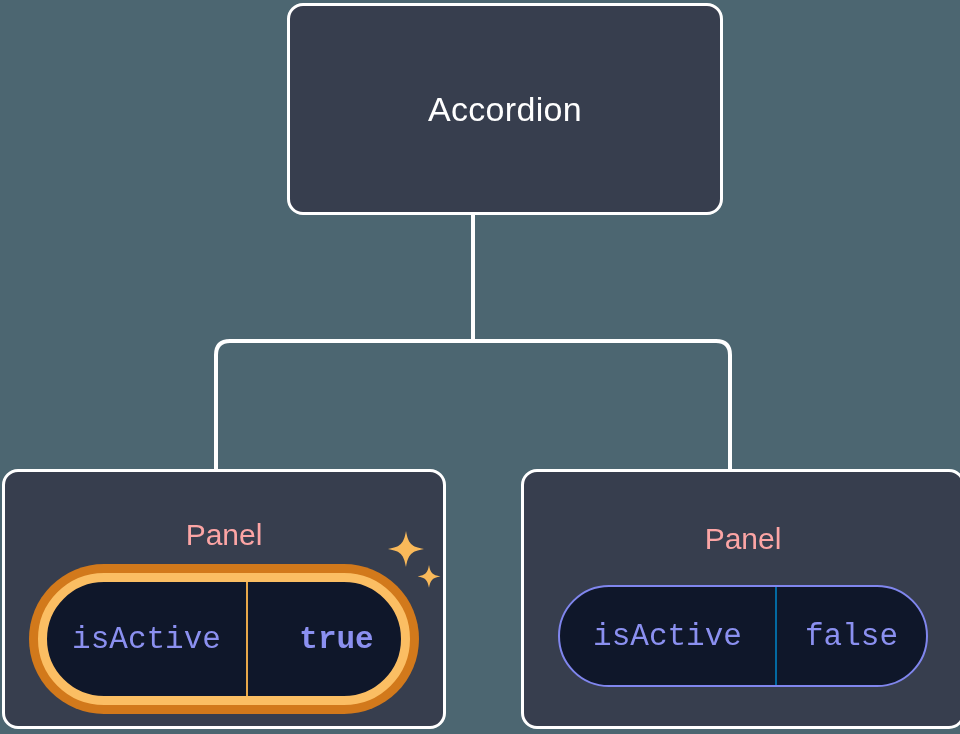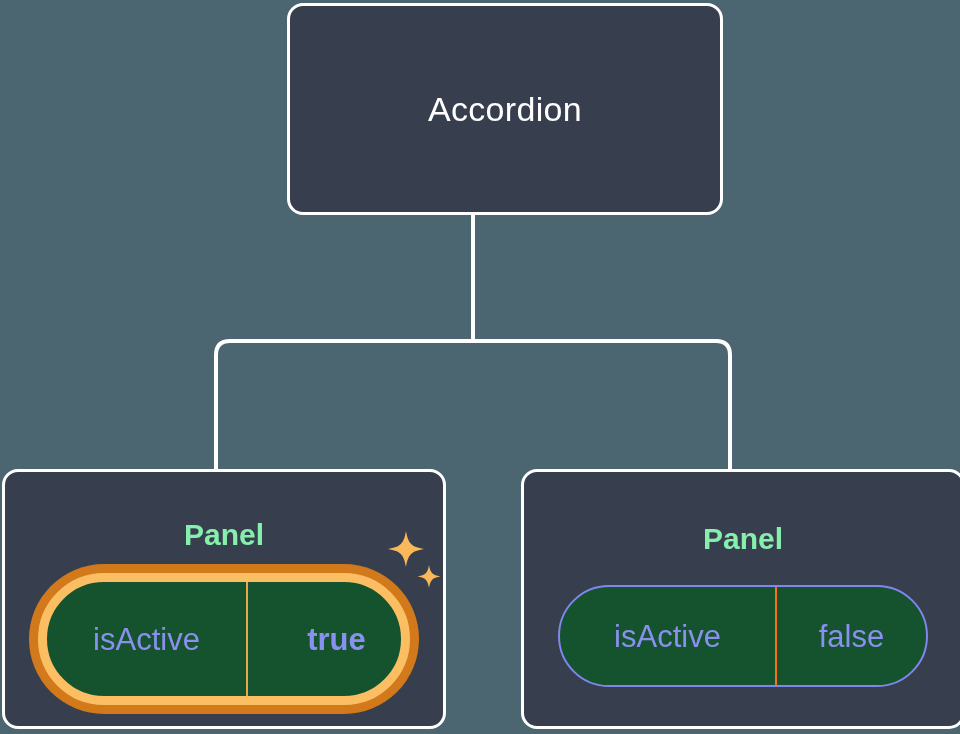--- a/index.html
+++ b/index.html
@@ -57,60 +57,61 @@
   }
   .node-panel {
     width: 444px;
     height: 260px;
     top: 469px;
   }
   .node-panel-left  { left: 2px; }
   .node-panel-right { left: 521px; }
 
   .panel-title {
-    color: #86efac;
+    color: #fca5a5;
     font-size: 30px;
-    font-weight: 700;
+    font-weight: 400;
     line-height: 1;
   }
   .node-panel-left  .panel-title { margin-top: 48px; }
   .node-panel-right .panel-title { margin-top: 52px; }
 
   
   .pill-wrap {
     position: relative;
     display: flex;
     align-items: center;
     justify-content: center;
   }
   .node-panel-left  .pill-wrap { margin-top: 23px; }
   .node-panel-right .pill-wrap { margin-top: 31px; }
 
   .pill {
     box-sizing: border-box;
     display: flex;
     align-items: stretch;
     border-radius: 999px;
-    background: #14532d;
+    background: #0f172a;
+    font-family: Liberation Mono, monospace;
   }
 
   
   .pill-plain {
     width: 370px;
     height: 102px;
     border: 2px solid #8086ee;
   }
   .pill-plain .pill-key,
   .pill-plain .pill-val {
     color: #8b90f0;
     font-weight: 400;
     font-size: 31px;
   }
   .pill-plain .pill-val {
-    border-left: 2px solid #f97316;
+    border-left: 2px solid #0369a1;
   }
 
   
   .pill-highlight {
     width: 372px;
     height: 132px;
     border: 9px solid #fbbe63;
     box-shadow: 0 0 0 9px #d2791b;
     position: relative;
   }

